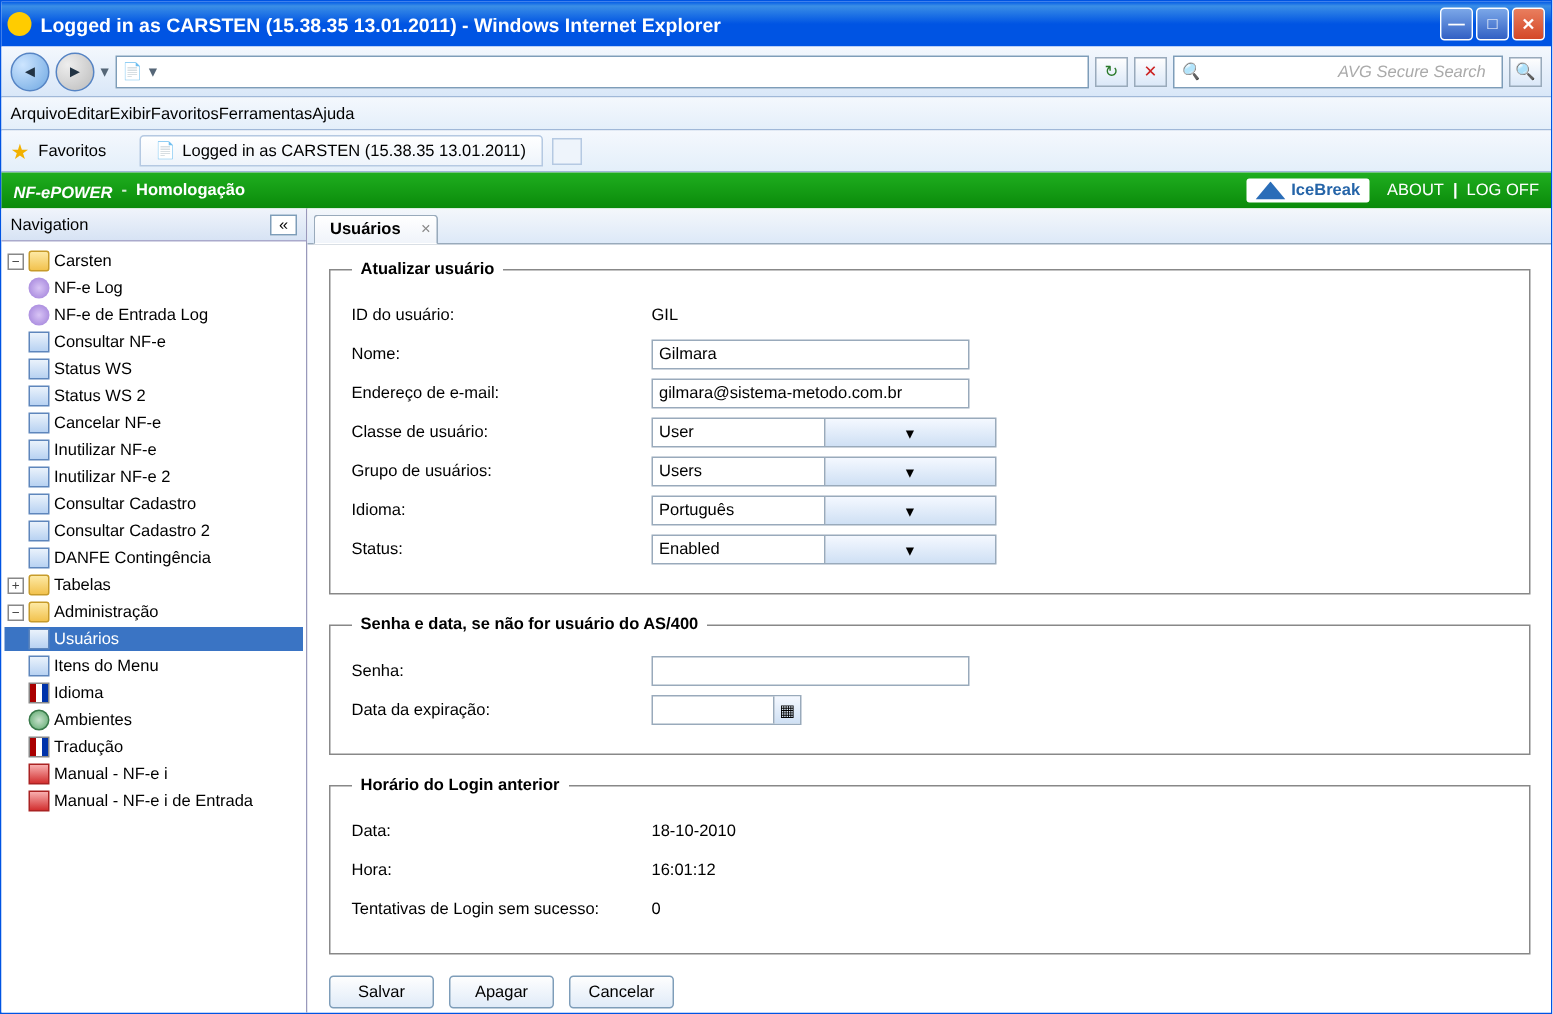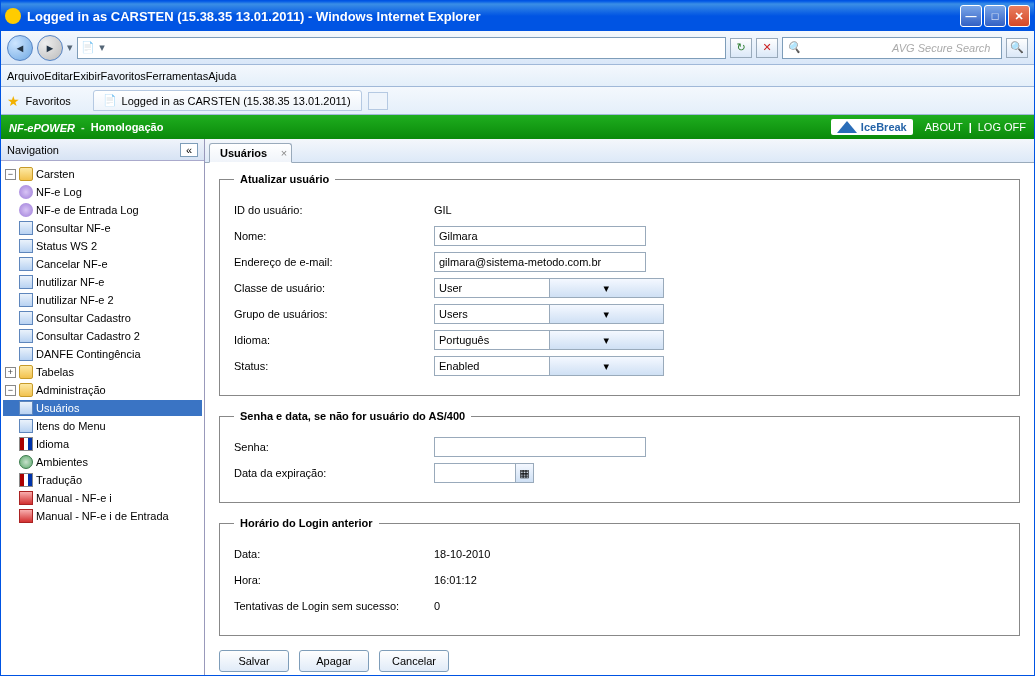--- a/index.html
+++ b/index.html
@@ -194,20 +194,27 @@
               <div class="row">
                 <span class="sp"></span>
                 <span class="ic ic-page"></span>
                 <span>Consultar NF-e</span>
               </div>
             </li>
           <li class="indent1">
               <div class="row">
                 <span class="sp"></span>
                 <span class="ic ic-page"></span>
+                <span>Status WS</span>
+              </div>
+            </li>
+          <li class="indent1">
+              <div class="row">
+                <span class="sp"></span>
+                <span class="ic ic-page"></span>
                 <span>Status WS 2</span>
               </div>
             </li>
           <li class="indent1">
               <div class="row">
                 <span class="sp"></span>
                 <span class="ic ic-page"></span>
                 <span>Cancelar NF-e</span>
               </div>
             </li>

